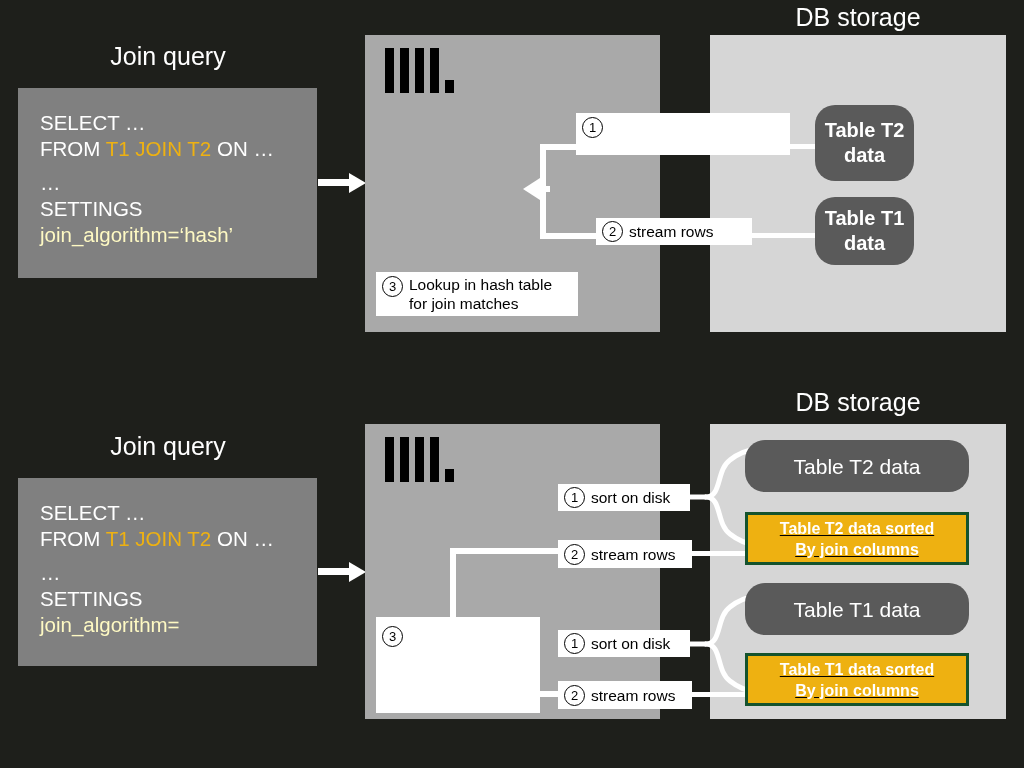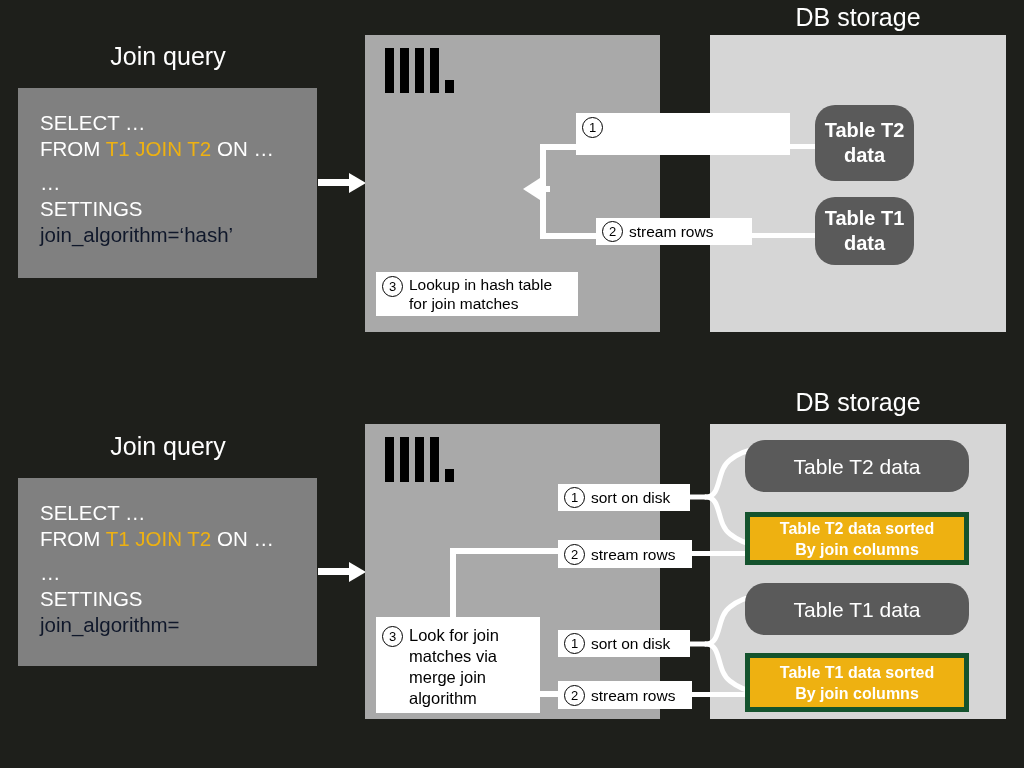--- a/index.html
+++ b/index.html
@@ -23,21 +23,21 @@
   
   .query-box{
     background:#808080;
     box-sizing:border-box;
     padding:22px 22px 0 22px;
   }
   .query-line{
     color:#ffffff;font-size:20.5px;line-height:26px;white-space:nowrap;
   }
   .kw-y{color:#eeb111;}
-  .y-line{color:#0f172a;font-size:20.5px;line-height:26px;white-space:nowrap;}
+  .y-line{color:#fef9c3;font-size:20.5px;line-height:26px;white-space:nowrap;}
   .gap{height:8px;}
 
   
   .big-arrow{position:absolute;}
   .big-arrow .shaft{
     position:absolute;left:0;top:6px;height:7px;background:#ffffff;
   }
   .big-arrow .head{
     position:absolute;top:0;width:0;height:0;
     border-top:10px solid transparent;
@@ -66,23 +66,23 @@
 
   
   .tbl-dark{
     background:#5a5a5a;
     display:flex;align-items:center;justify-content:center;
     text-align:center;box-sizing:border-box;border-radius:20px;
   }
   .tbl-dark span{color:#ffffff;font-size:20px;font-weight:bold;line-height:25px;}
   .tbl-dark.one-line span{font-size:21px;font-weight:400;}
   .tbl-gold{
-    background:#eeb111;border:5px solid #14532d;
+    background:#eeb111;border:3px solid #14532d;
     display:flex;align-items:center;justify-content:center;
-    text-align:center;box-sizing:border-box;
+    text-align:center;box-sizing:border-box;text-decoration:underline;
   }
   .tbl-gold span{color:#ffffff;font-size:16px;font-weight:bold;line-height:21px;}
 
   
   .chip{
     background:#ffffff;color:#000000;
     box-sizing:border-box;
     display:flex;align-items:center;
     font-size:15.5px;line-height:19px;
     padding:3px 7px 3px 6px;
@@ -238,24 +238,20 @@
     <span class="txt">sort on disk</span>
   </div>
 
   <div class="abs chip" style="left:558px;top:540px;width:134px;height:28px;">
     <span class="num">2</span>
     <span class="txt">stream rows</span>
   </div>
 
   <div class="abs chip top-align" style="left:376px;top:617px;width:164px;height:96px;padding-top:8px;">
     <span class="num">3</span>
-    <span class="txt" style="font-size:16.5px;line-height:21px;">Look for join
-matches via
-merge join
-algorithm</span>
   </div>
 
   <div class="abs chip" style="left:558px;top:630px;width:132px;height:27px;">
     <span class="num">1</span>
     <span class="txt">sort on disk</span>
   </div>
 
   <div class="abs chip" style="left:558px;top:681px;width:134px;height:28px;">
     <span class="num">2</span>
     <span class="txt">stream rows</span>
@@ -267,18 +263,18 @@
 
   <div class="abs tbl-gold" style="left:745px;top:512px;width:224px;height:53px;">
     <span style="white-space:pre-line;">Table T2 data sorted
 By join columns</span>
   </div>
 
   <div class="abs tbl-dark one-line" style="left:745px;top:583px;width:224px;height:52px;">
     <span style="white-space:pre-line;">Table T1 data</span>
   </div>
 
-  <div class="abs tbl-gold" style="left:745px;top:653px;width:224px;height:59px;">
+  <div class="abs tbl-gold" style="left:745px;top:653px;width:224px;height:53px;">
     <span style="white-space:pre-line;">Table T1 data sorted
 By join columns</span>
   </div>
 
 </div>
 
 </body></html>

